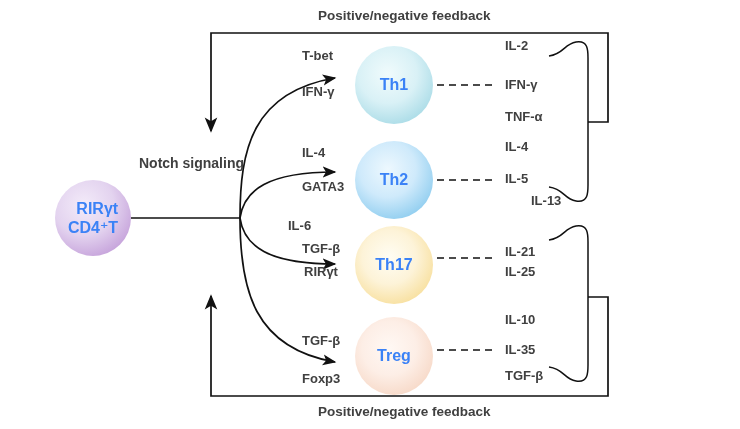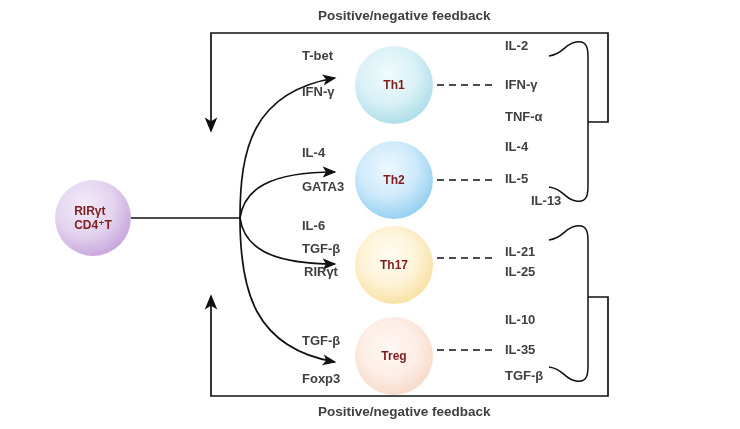--- a/index.html
+++ b/index.html
@@ -20,23 +20,23 @@
     white-space:nowrap;
     line-height:1.15;
   }
   .feedback-lbl{font-size:13.5px;}
   .notch-lbl{font-size:14px;text-align:center;line-height:1.25;}
   .induce-lbl{font-size:13px;}
   .cyto-lbl{font-size:13px;}
   .cell-lbl{
     position:absolute;
     font-weight:bold;
-    font-size:12px;
-    color:#7f1d1d;
-    text-align:left;
+    font-size:16px;
+    color:#3b82f6;
+    text-align:right;
     line-height:1.2;
     white-space:nowrap;
     transform:translate(-50%,-50%);
   }
 </style>
 </head>
 <body>
 
 <div id="stage">
 
@@ -109,39 +109,40 @@
     <circle cx="394" cy="85" r="39" fill="url(#gradTh1)"></circle>
     <circle cx="394" cy="180" r="39" fill="url(#gradTh2)"></circle>
     <circle cx="394" cy="265" r="39" fill="url(#gradTh17)"></circle>
     <circle cx="394" cy="356" r="39" fill="url(#gradTreg)"></circle>
   </svg>
 
   <div class="lbl feedback-lbl" style="left:318px;top:8px;">Positive/negative feedback</div>
   <div class="lbl feedback-lbl" style="left:318px;top:404px;">Positive/negative feedback</div>
 
   <div class="lbl notch-lbl" style="left:139px;top:155px;width:104px;">
+    <div>Notch signaling</div>
   </div>
 
   <div class="cell-lbl" style="left:93px;top:218px;">
     <div>RIRγt</div>
     <div>CD4⁺T</div>
   </div>
 
   <div class="cell-lbl" style="left:394px;top:85px;">Th1</div>
   <div class="cell-lbl" style="left:394px;top:180px;">Th2</div>
   <div class="cell-lbl" style="left:394px;top:265px;">Th17</div>
   <div class="cell-lbl" style="left:394px;top:356px;">Treg</div>
 
   <div class="lbl induce-lbl" style="left:302px;top:49px;">T-bet</div>
   <div class="lbl induce-lbl" style="left:302px;top:85px;">IFN-γ</div>
 
   <div class="lbl induce-lbl" style="left:302px;top:146px;">IL-4</div>
   <div class="lbl induce-lbl" style="left:302px;top:180px;">GATA3</div>
 
-  <div class="lbl induce-lbl" style="left:302px;top:219px;">IL-6</div>
+  <div class="lbl induce-lbl" style="left:288px;top:219px;">IL-6</div>
   <div class="lbl induce-lbl" style="left:302px;top:242px;">TGF-β</div>
   <div class="lbl induce-lbl" style="left:304px;top:265px;">RIRγt</div>
 
   <div class="lbl induce-lbl" style="left:302px;top:334px;">TGF-β</div>
   <div class="lbl induce-lbl" style="left:302px;top:372px;">Foxp3</div>
 
   <div class="lbl cyto-lbl" style="left:505px;top:39px;">IL-2</div>
   <div class="lbl cyto-lbl" style="left:505px;top:78px;">IFN-γ</div>
   <div class="lbl cyto-lbl" style="left:505px;top:110px;">TNF-α</div>
 

